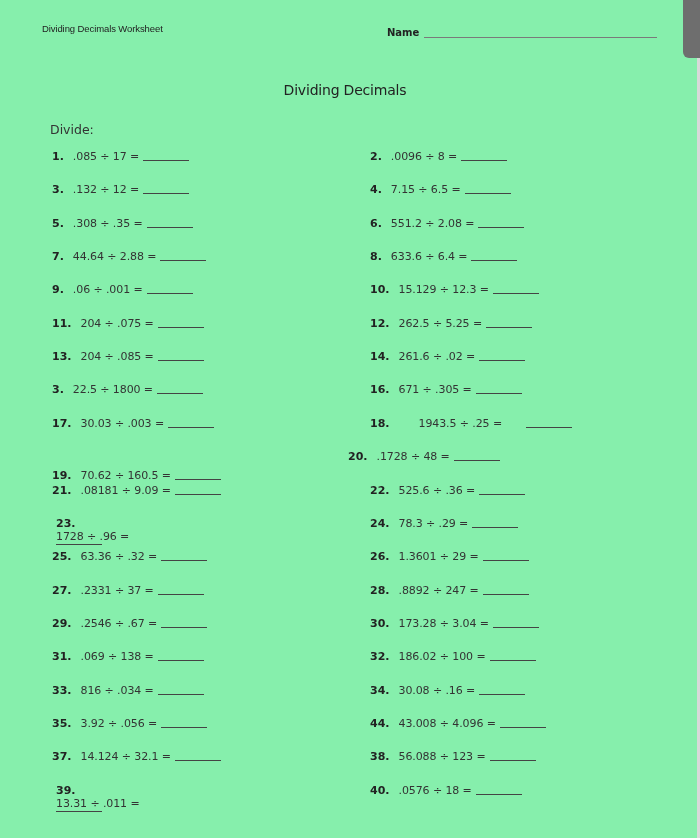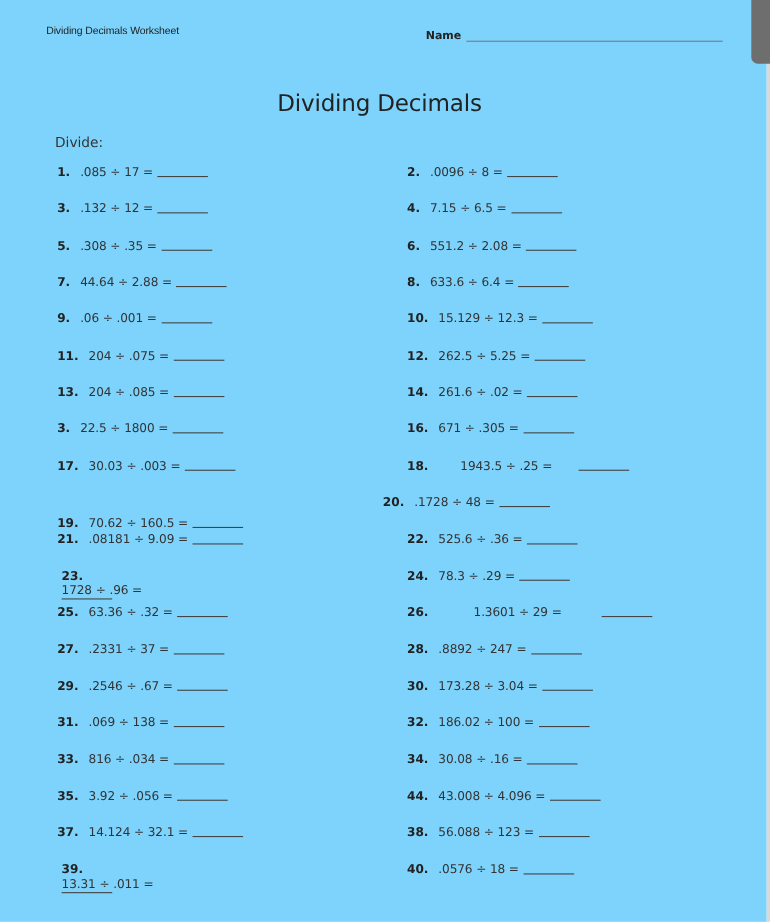--- a/index.html
+++ b/index.html
@@ -14,21 +14,21 @@
     overflow: hidden;
     font-family: "DejaVu Sans", sans-serif;
     color: #222222;
   }
   .page {
     position: absolute;
     left: 0;
     top: 0;
     width: 697px;
     height: 838px;
-    background: #7dd3fc;
+    background: #86efac;
   }
   .header-left {
     position: absolute;
     left: 42px;
     top: 23px;
     font-family: "Liberation Sans", sans-serif;
     font-size: 9.5px;
     color: #222;
     letter-spacing: -0.1px;
   }
@@ -49,21 +49,21 @@
     height: 0;
     border-top: 1px solid #7a7a7a;
   }
   .title {
     position: absolute;
     left: 0;
     width: 690px;
     top: 82px;
     text-align: center;
     font-family: "DejaVu Sans", sans-serif;
-    font-size: 21px;
+    font-size: 14px;
     font-weight: normal;
     color: #222;
     letter-spacing: -0.2px;
   }
   .instruction {
     position: absolute;
     left: 50px;
     top: 122px;
     font-family: "DejaVu Sans", sans-serif;
     font-size: 12.5px;
@@ -244,21 +244,21 @@
       <div class="problem" style="left: 370px; top: 516.85px;">
         <span class="num">24.</span>
         <span class="expr">78.3 ÷ .29 =</span>
         <span class="blank"></span>
       </div>
       <div class="problem" style="left: 52px; top: 550.2px;">
         <span class="num">25.</span>
         <span class="expr">63.36 ÷ .32 =</span>
         <span class="blank"></span>
       </div>
-      <div class="problem" style="left: 370px; top: 550.2px; gap: 32px;">
+      <div class="problem" style="left: 370px; top: 550.2px;">
         <span class="num">26.</span>
         <span class="expr">1.3601 ÷ 29 =</span>
         <span class="blank"></span>
       </div>
       <div class="problem" style="left: 52px; top: 583.55px;">
         <span class="num">27.</span>
         <span class="expr">.2331 ÷ 37 =</span>
         <span class="blank"></span>
       </div>
       <div class="problem" style="left: 370px; top: 583.55px;">

